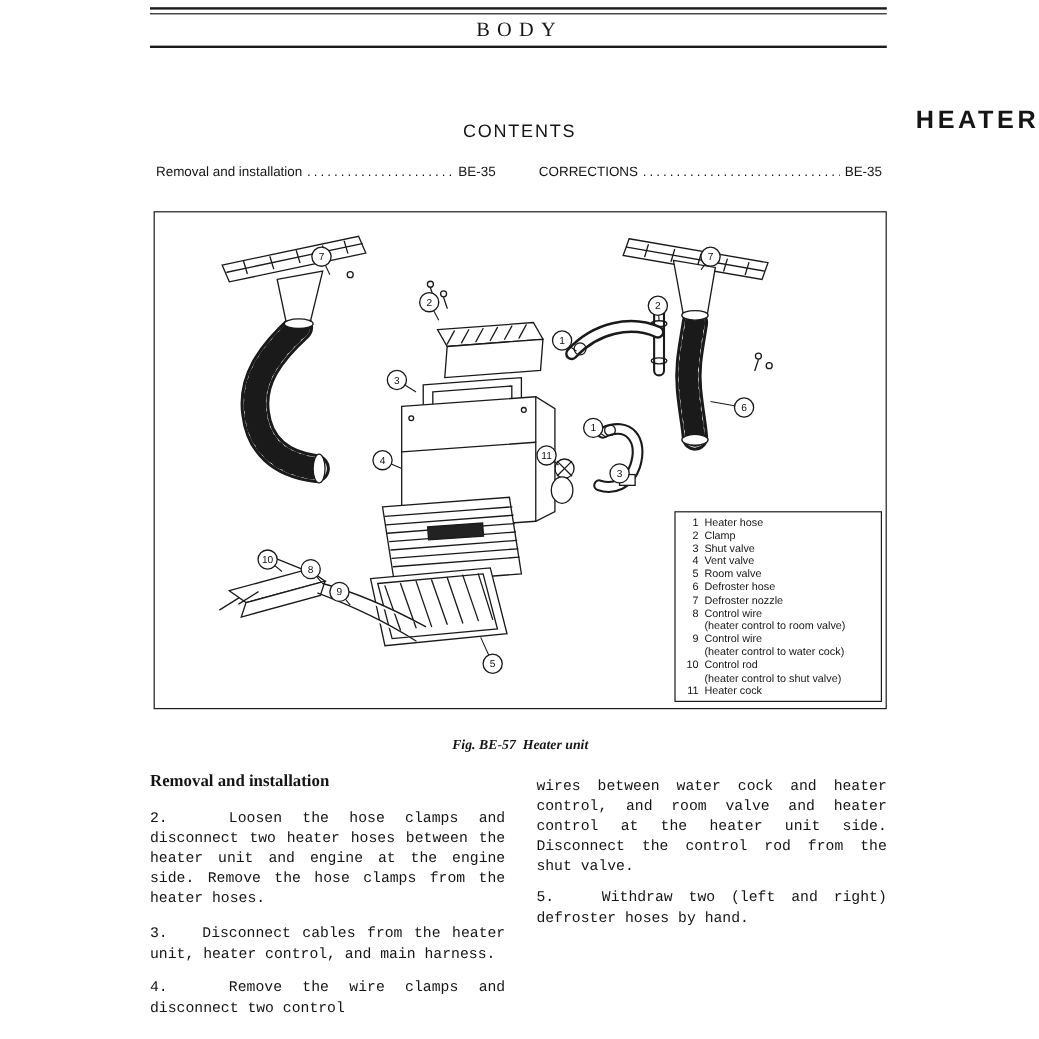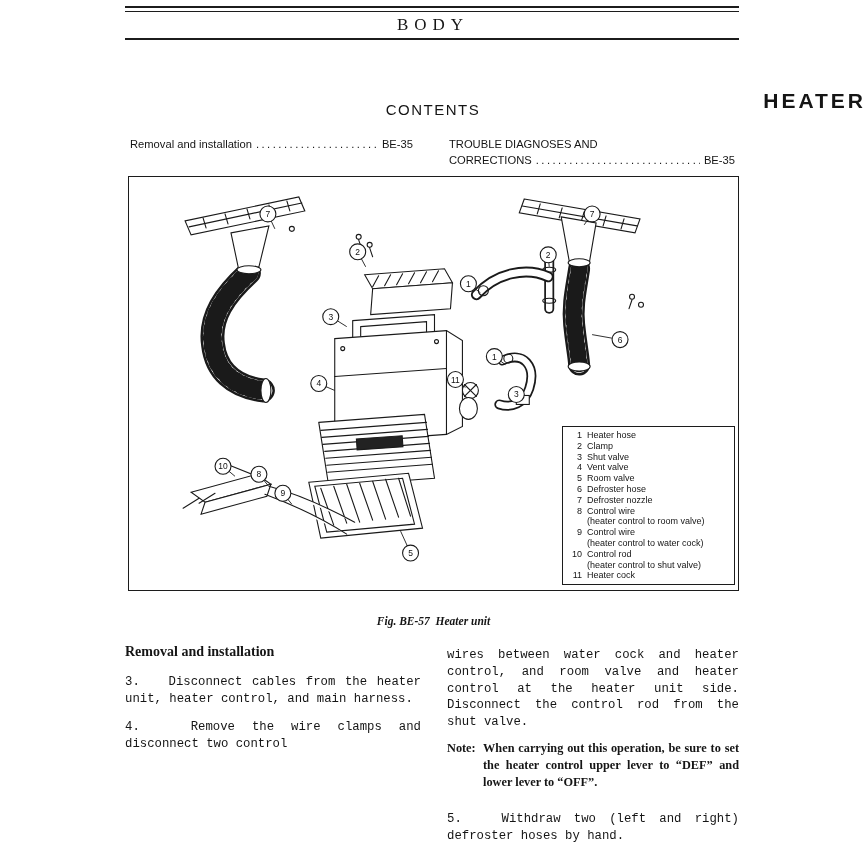--- a/index.html
+++ b/index.html
@@ -85,21 +85,20 @@
   <div class="main-title">HEATER</div>
   <div class="contents-title">CONTENTS</div>
 
   <div class="toc-left">
     <span>Removal and installation</span>
     <span class="dots">........................................</span>
     <span>BE-35</span>
   </div>
 
   <div class="toc-right">
-    <div>TROUBLE DIAGNOSES AND</div>
     <div class="toc-line2">
       <span>CORRECTIONS</span>
       <span class="dots">........................................</span>
       <span>BE-35</span>
     </div>
   </div>
 
   <div class="figure-box">
     <svg viewBox="0 0 610 414" width="609" height="413">
       <g stroke="#1a1a1a" stroke-width="1.1" fill="none" stroke-linecap="round">
@@ -361,23 +360,23 @@
           <span class="lg-num">11</span>
           <span>Heater cock</span>
         </div>
     </div>
   </div>
 
   <div class="caption">Fig. BE-57&nbsp; Heater unit</div>
 
   <div class="col col-left">
     <div class="sec-heading">Removal and installation</div>
+    <p class="para">2.&nbsp;&nbsp; Loosen the hose clamps and disconnect two heater hoses between the heater unit and engine at the engine side. Remove the hose clamps from the heater hoses.</p>
     <p class="para">3.&nbsp;&nbsp; Disconnect cables from the heater unit, heater control, and main harness.</p>
     <p class="para">4.&nbsp;&nbsp; Remove the wire clamps and disconnect two control</p>
   </div>
 
   <div class="col col-right">
     <p class="para para-cont">wires between water cock and heater control, and room valve and heater control at the heater unit side. Disconnect the control rod from the shut valve.</p>
-    <p class="note">Note:&nbsp; When carrying out this operation, be sure to set the heater control upper lever to “DEF” and lower lever to “OFF”.</p>
     <p class="para">5.&nbsp;&nbsp; Withdraw two (left and right) defroster hoses by hand.</p>
   </div>
 
 </div>
 
 </body></html>

